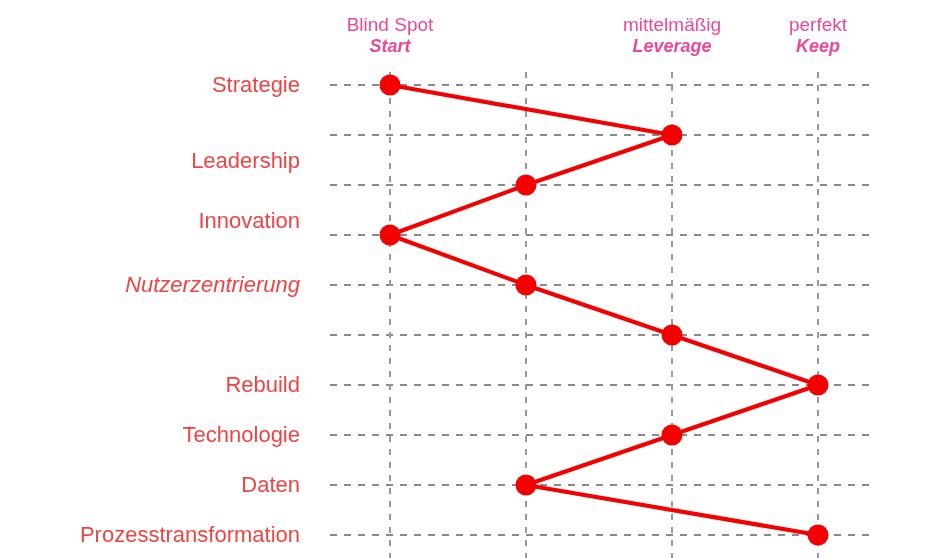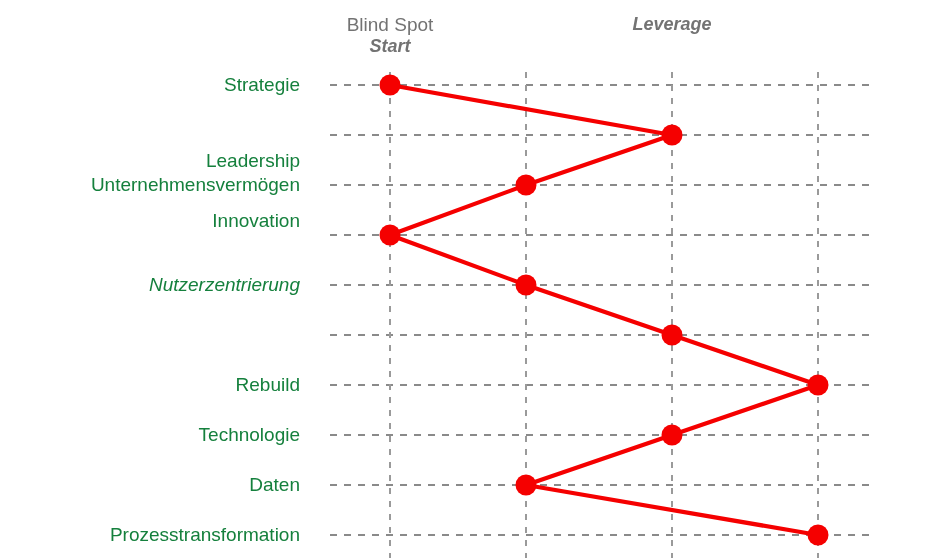--- a/index.html
+++ b/index.html
@@ -16,43 +16,43 @@
     width: 941px;
     height: 558px;
     background: #ffffff;
     overflow: hidden;
   }
 
   
   .col-head {
     position: absolute;
     text-align: center;
-    color: #737373;
+    color: #ec4899;
     line-height: 1.18;
     white-space: nowrap;
   }
   .col-head .cat {
     font-size: 19px;
     font-weight: 400;
     display: block;
   }
   .col-head .act {
     font-size: 18px;
     font-weight: 700;
     font-style: italic;
     display: block;
   }
 
   
   .row-label {
     position: absolute;
     right: 641px;               
     transform: translateY(-50%);
-    font-size: 19px;
-    color: #15803d;
+    font-size: 22px;
+    color: #ef4444;
     white-space: nowrap;
     text-align: right;
   }
 
   
   #plot {
     position: absolute;
     left: 0;
     top: 0;
     width: 941px;
@@ -82,26 +82,30 @@
 </head>
 <body>
 
 <div id="chart-root">
 
   <div class="col-head" style="left:390px;top:14px;transform:translateX(-50%);">
     <span class="cat">Blind Spot</span>
     <span class="act">Start</span>
   </div>
   <div class="col-head" style="left:672px;top:14px;transform:translateX(-50%);">
+    <span class="cat">mittelmäßig</span>
     <span class="act">Leverage</span>
+  </div>
+  <div class="col-head" style="left:818px;top:14px;transform:translateX(-50%);">
+    <span class="cat">perfekt</span>
+    <span class="act">Keep</span>
   </div>
 
   <div class="row-label" style="top:85px;">Strategie</div>
   <div class="row-label" style="top:135px;margin-top:26px;">Leadership</div>
-  <div class="row-label" style="top:185px;">Unternehmensvermögen</div>
   <div class="row-label" style="top:221px;">Innovation</div>
   <div class="row-label" style="top:285px;font-style:italic;">Nutzerzentrierung</div>
   <div class="row-label" style="top:385px;">Rebuild</div>
   <div class="row-label" style="top:435px;">Technologie</div>
   <div class="row-label" style="top:485px;">Daten</div>
   <div class="row-label" style="top:535px;text-align:center;">Prozesstransformation</div>
 
   <svg id="plot" viewBox="0 0 941 558">
     <g id="grid-h">
         <line class="gridline h" x1="330" x2="872" y1="85" y2="85" stroke="#8a8a8a"></line>

